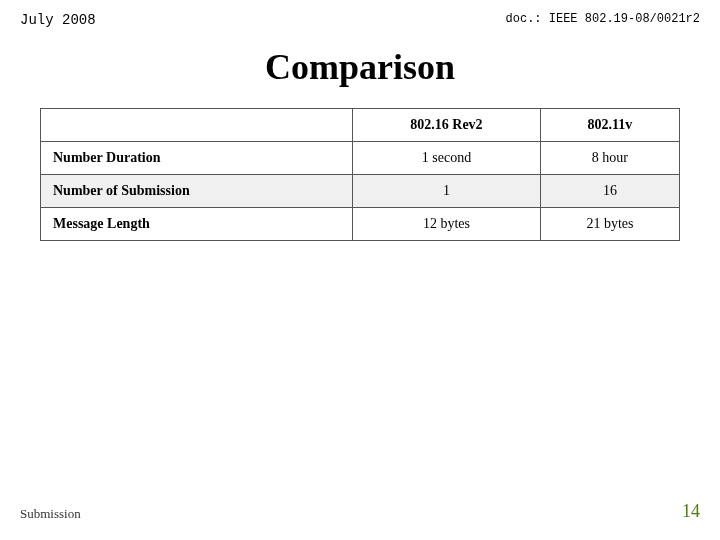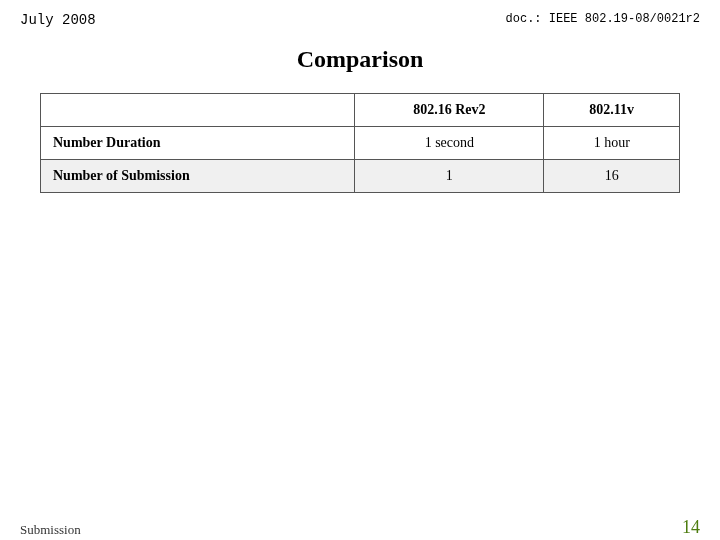--- a/index.html
+++ b/index.html
@@ -36,21 +36,21 @@
       font-size: 12px;
       font-weight: normal;
     }
 
     .page-title-container {
       text-align: center;
       padding: 10px 20px 20px 20px;
     }
 
     .page-title {
-      font-size: 24px;
+      font-size: 36px;
       font-weight: bold;
     }
 
     .table-container {
       padding: 0 40px;
     }
 
     table {
       width: 100%;
       border-collapse: collapse;
@@ -83,21 +83,21 @@
     }
 
     tr:nth-child(odd) {
       background: #ffffff;
     }
 
     .page-footer {
       display: flex;
       justify-content: space-between;
       align-items: flex-end;
-      padding: 16px 20px 2px 20px;
+      padding: 16px 20px 18px 20px;
       position: absolute;
       bottom: 0;
       left: 0;
       right: 0;
     }
 
     .footer-left {
       font-size: 13px;
       color: #333;
     }
@@ -130,26 +130,31 @@
       <tr class="header-row">
         <th></th>
         <th>802.16 Rev2</th>
         <th>802.11v</th>
       </tr>
     </thead>
     <tbody id="table-body">
         <tr>
           <td>Number Duration</td>
           <td>1 second</td>
-          <td>1 hour</td>
+          <td>8 hour</td>
         </tr>
         <tr>
           <td>Number of Submission</td>
           <td>1</td>
           <td>16</td>
+        </tr>
+        <tr>
+          <td>Message Length</td>
+          <td>12 bytes</td>
+          <td>21 bytes</td>
         </tr>
       </tbody>
   </table>
 </div>
 
 <div class="page-footer">
   <span class="footer-left">Submission</span>
   <span class="footer-center">14</span>
 </div>
 

